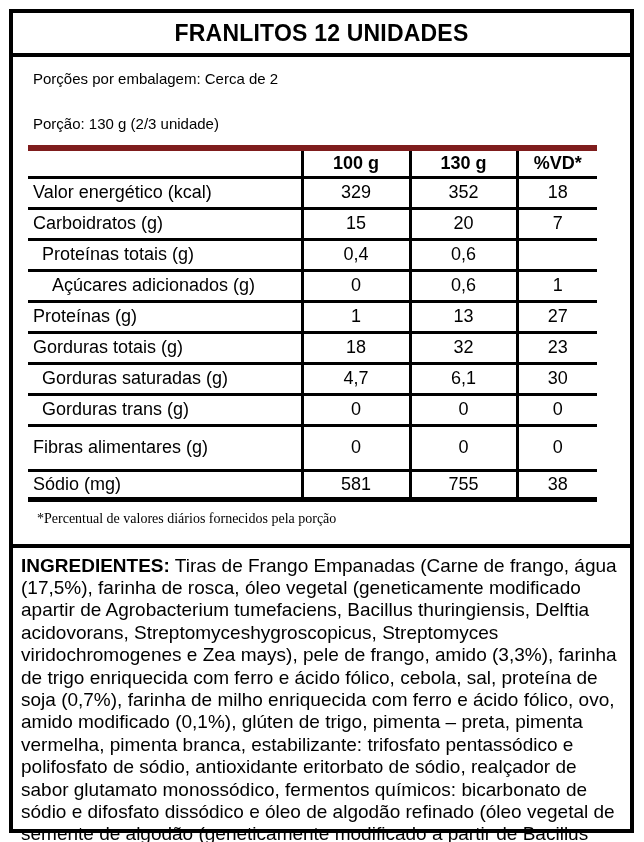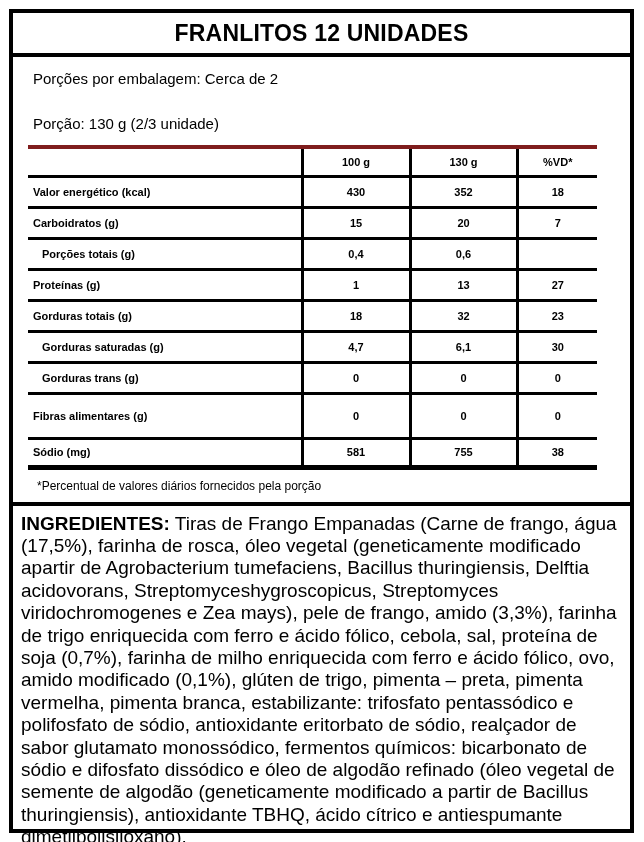--- a/index.html
+++ b/index.html
@@ -14,33 +14,33 @@
   }
   .bar {
     border-bottom:4px solid #000; text-align:center; font-weight:bold;
     font-size:23px; padding:7px 0 6px 0; letter-spacing:0.2px;
   }
   .nutrition { border-bottom:4px solid #000; padding:11px 13px 9px 15px; }
   .serving-line { font-size:15px; margin:2px 0 0 5px; }
   .serving-line.second { margin-top:28px; }
   .nutri-table {
     border-collapse:collapse; table-layout:fixed; width:569px; margin-top:13px;
-    border-top:4px solid #7f1d1d; border-bottom:5px solid #000; font-size:11px;
+    border-top:6px solid #7f1d1d; border-bottom:5px solid #000; font-size:18px;
   }
   .nutri-table tr { border-bottom:3px solid #000; height:31px; }
   .nutri-table thead tr { height:29px; }
   .nutri-table tr.tall { height:45px; }
   .nutri-table tr.short { height:29px; }
-  .nutri-table th, .nutri-table td { padding:0; font-weight:bold; vertical-align:middle; }
+  .nutri-table th, .nutri-table td { padding:0; font-weight:normal; vertical-align:middle; }
   .nutri-table .val { border-left:3px solid #000; text-align:center; }
   .nutri-table th.val { font-weight:bold; }
   .nutri-table td.lbl { text-align:left; padding-left:5px; }
   .nutri-table td.lbl.ind1 { padding-left:14px; }
   .nutri-table td.lbl.ind2 { padding-left:24px; }
-  .footnote { font-size:12px; margin:9px 0 0 9px; }
+  .footnote { font-size:14px; margin:9px 0 8px 9px;font-family:Liberation Serif, serif; }
   .ingredients-section { flex:1; padding:7px 9px 0 8px; font-size:19px; line-height:22.4px; }
   .ingredients-lead { font-weight:bold; }
 </style>
 </head>
 <body>
 
 <div class="page">
   <div class="frame">
 
     <div class="bar">
@@ -63,35 +63,41 @@
           <tr>
             <th class="lbl"></th>
             <th class="val">100 g</th>
             <th class="val">130 g</th>
             <th class="val">%VD*</th>
           </tr>
         </thead>
         <tbody>
           <tr>
             <td class="lbl">Valor energético (kcal)</td>
-            <td class="val">430</td>
+            <td class="val">329</td>
             <td class="val">352</td>
             <td class="val">18</td>
           </tr>
           <tr>
             <td class="lbl">Carboidratos (g)</td>
             <td class="val">15</td>
             <td class="val">20</td>
             <td class="val">7</td>
           </tr>
           <tr>
-            <td class="lbl ind1">Porções totais (g)</td>
+            <td class="lbl ind1">Proteínas totais (g)</td>
             <td class="val">0,4</td>
             <td class="val">0,6</td>
             <td class="val"></td>
+          </tr>
+          <tr>
+            <td class="lbl ind2">Açúcares adicionados (g)</td>
+            <td class="val">0</td>
+            <td class="val">0,6</td>
+            <td class="val">1</td>
           </tr>
           <tr>
             <td class="lbl">Proteínas (g)</td>
             <td class="val">1</td>
             <td class="val">13</td>
             <td class="val">27</td>
           </tr>
           <tr>
             <td class="lbl">Gorduras totais (g)</td>
             <td class="val">18</td>

